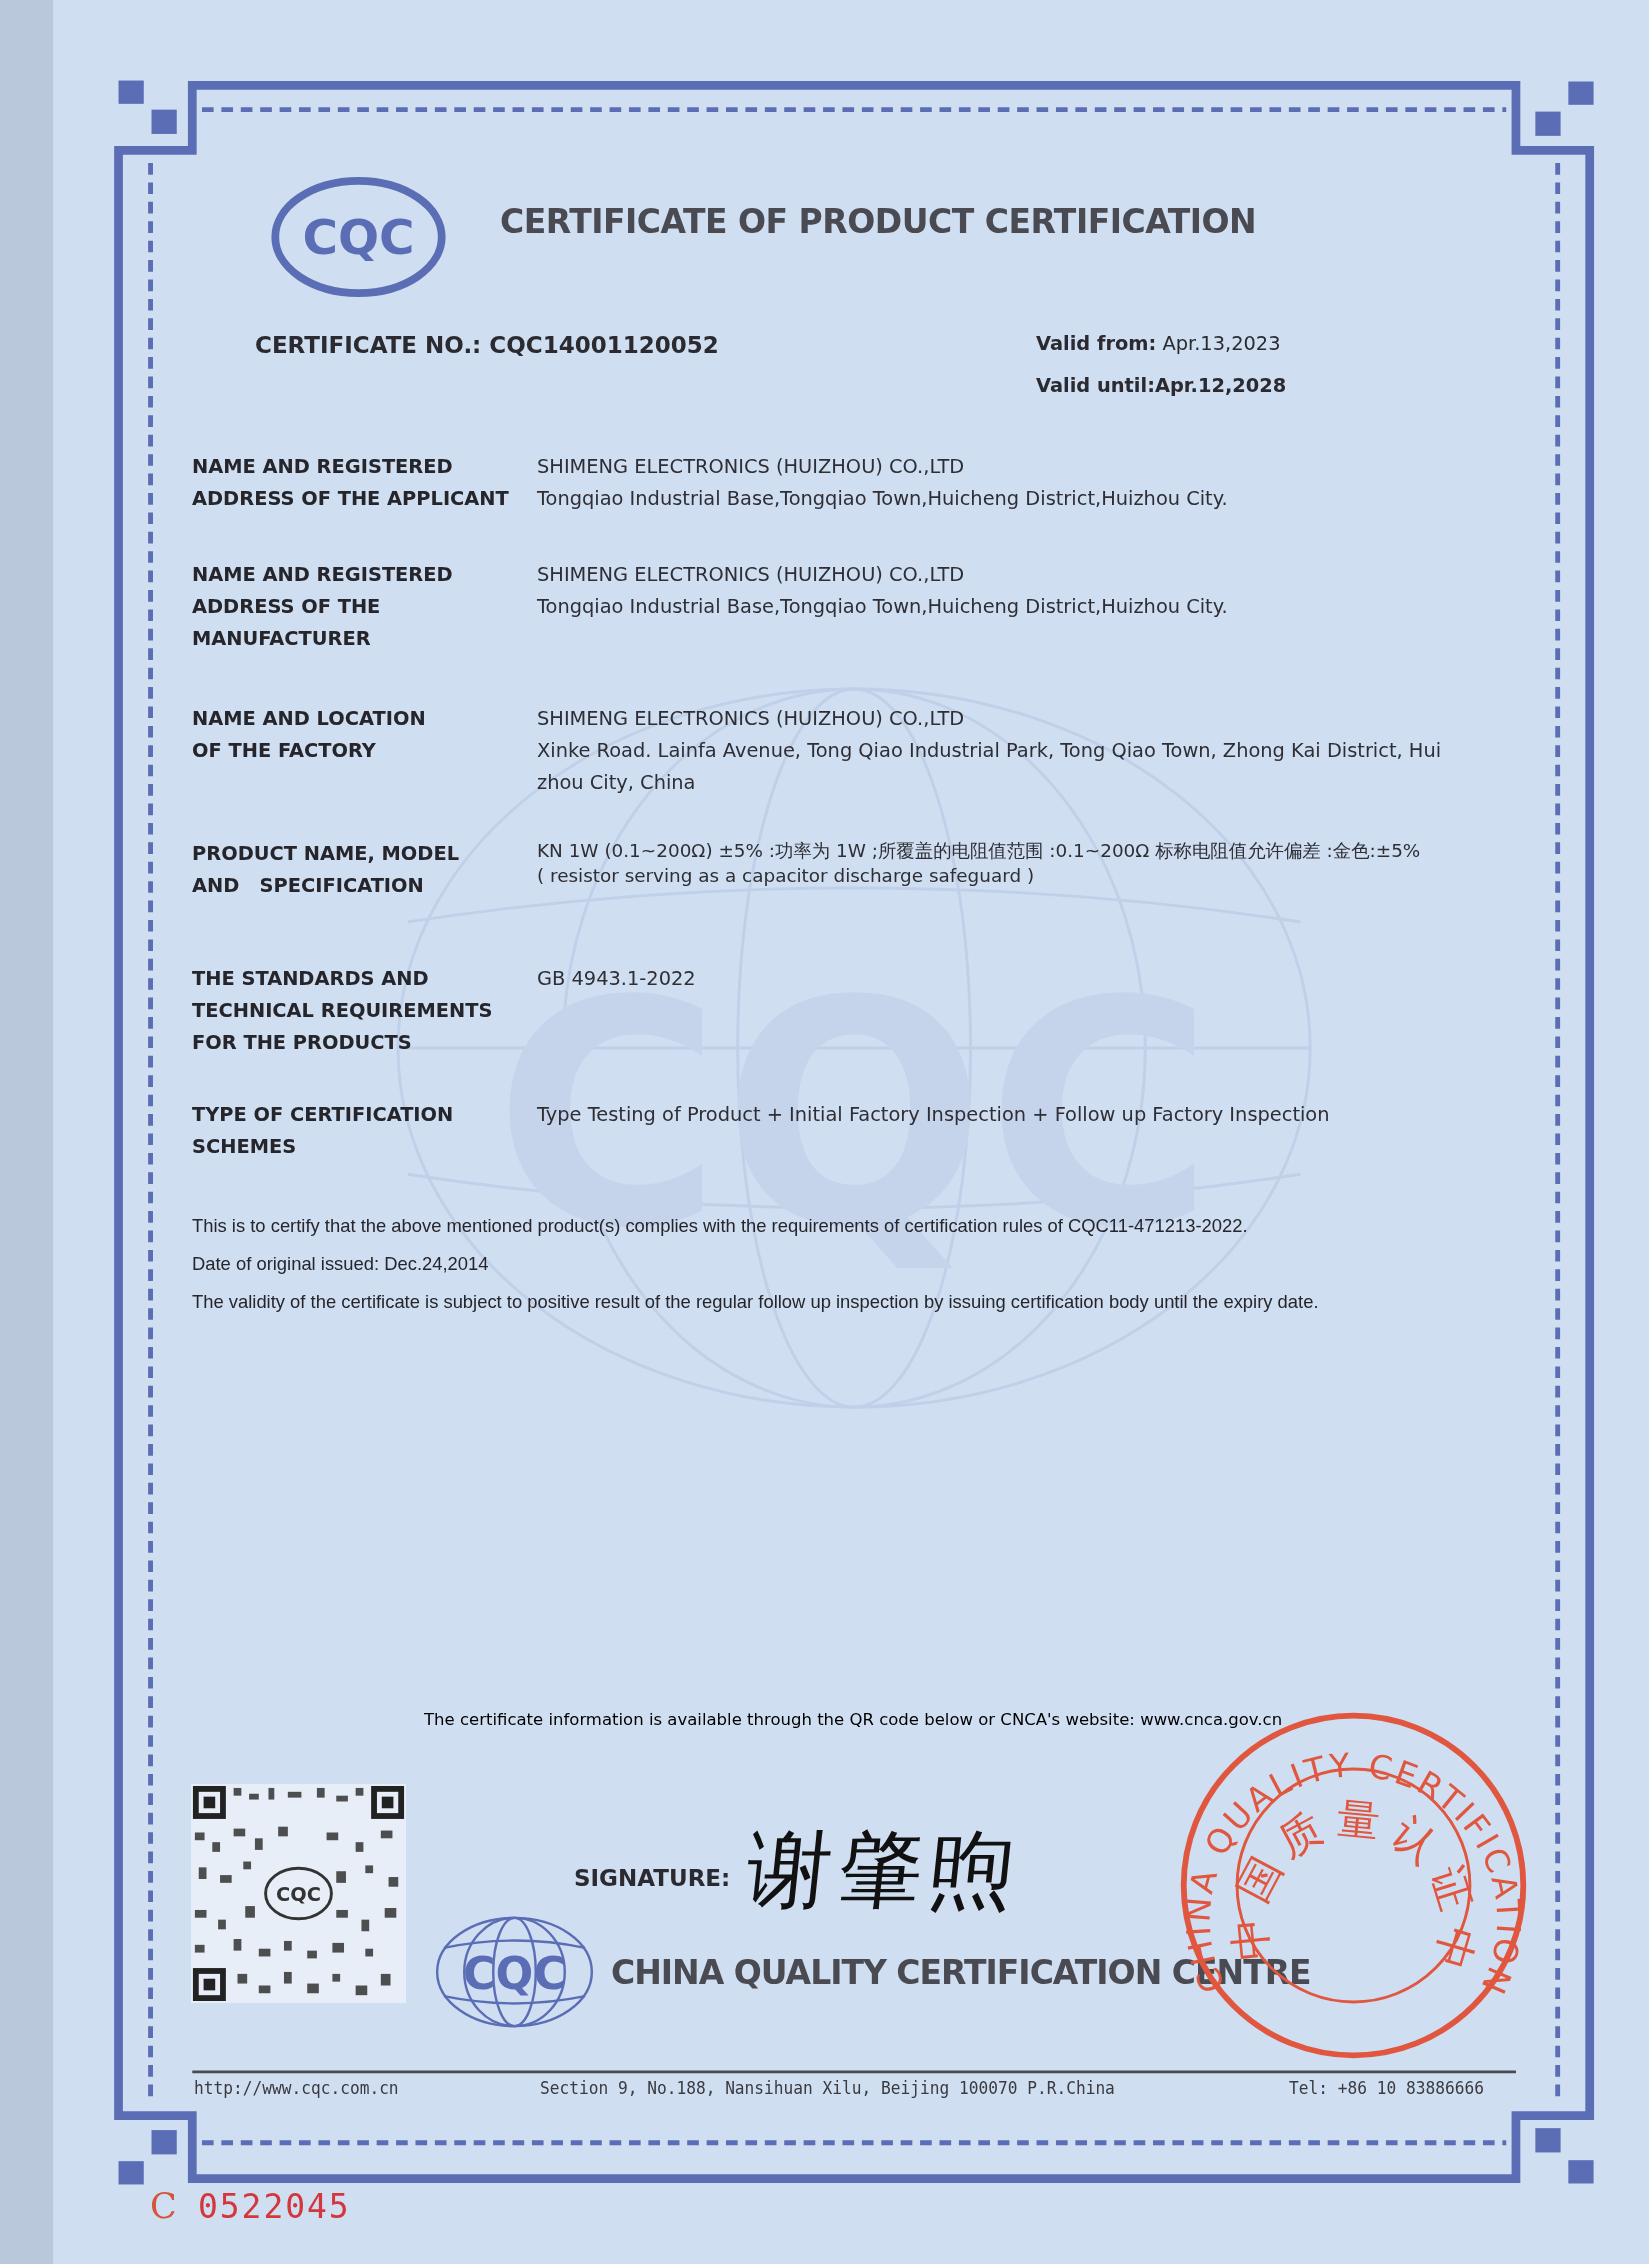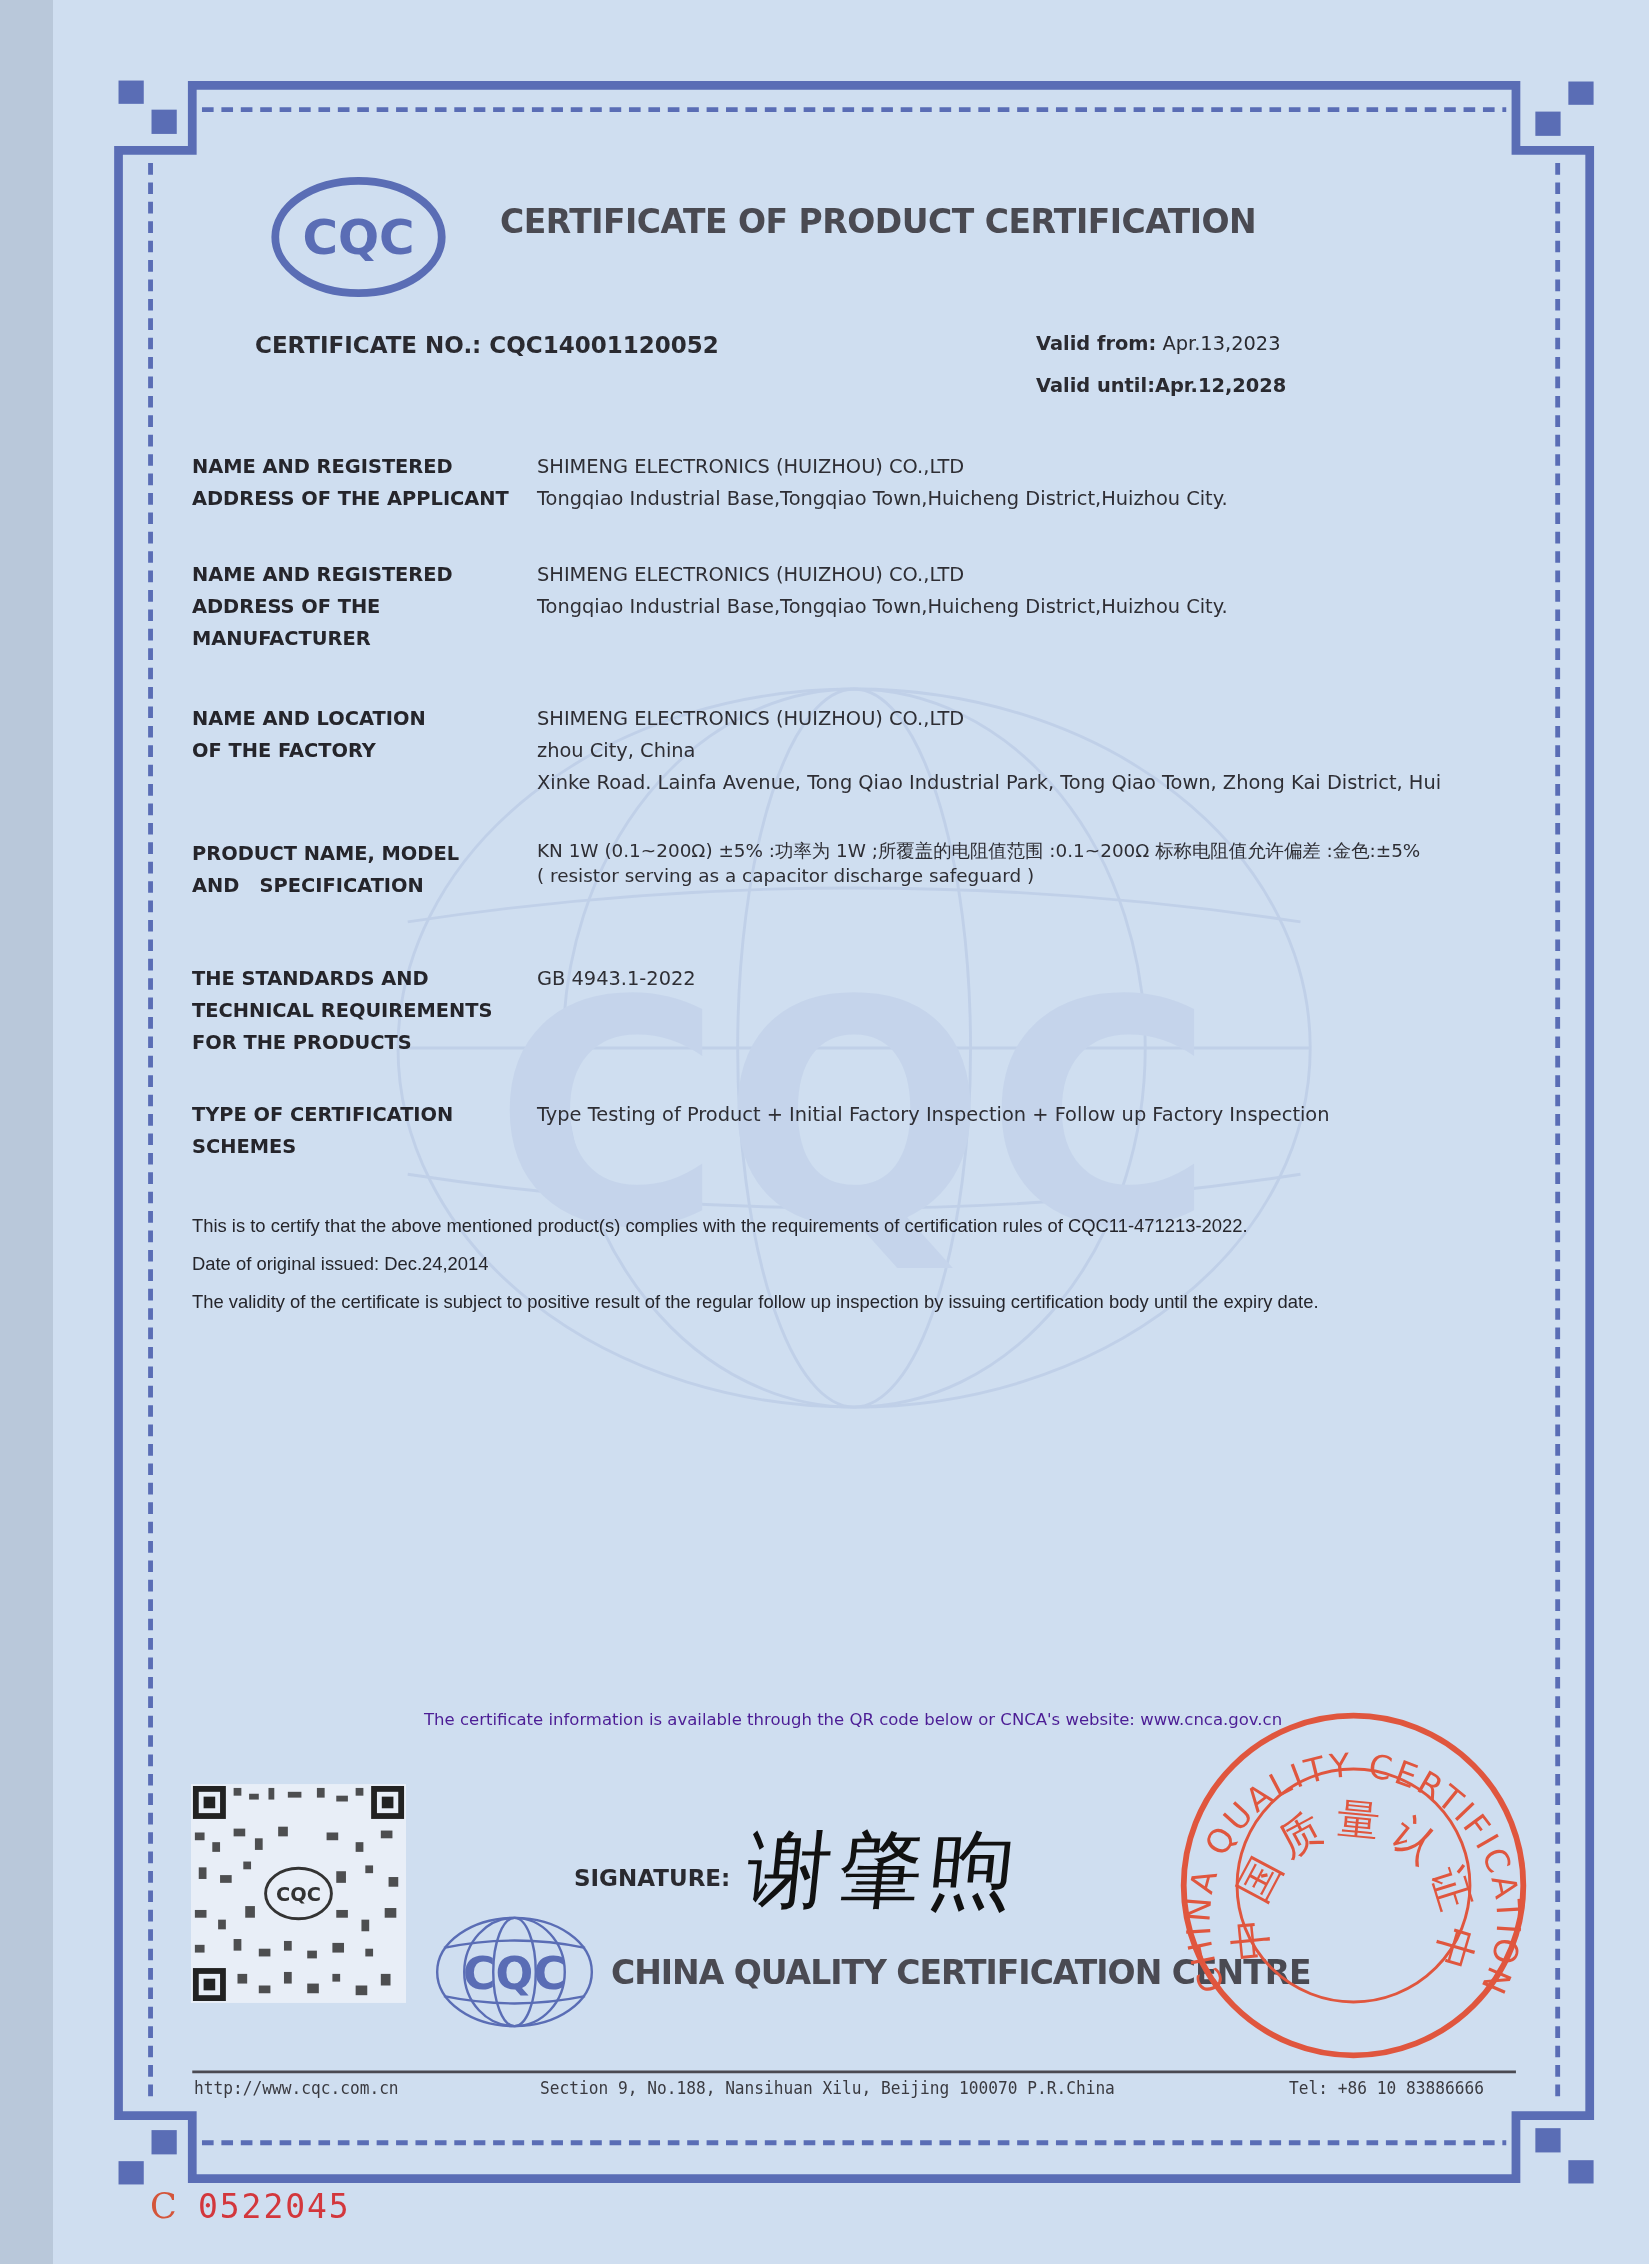--- a/index.html
+++ b/index.html
@@ -9,21 +9,21 @@
   .leftshade{position:absolute;left:0;top:0;width:53px;height:2265px;background:#b9c8da;}
   .abs{position:absolute;}
   .frame-svg{position:absolute;left:0;top:0;}
   .title{left:500px;top:202px;font-family:"DejaVu Sans",sans-serif;font-weight:bold;font-size:33px;color:#4a4a52;letter-spacing:-0.5px;white-space:nowrap;}
   .certno{left:255px;top:332px;font-size:23px;font-weight:bold;color:#2a2a30;white-space:nowrap;}
   .valid{left:1036px;font-size:19.4px;color:#2a2a30;white-space:nowrap;}
   .valid b{font-weight:bold;}
   .label{left:192px;font-size:19.4px;font-weight:bold;color:#25252b;line-height:32px;width:330px;}
   .value{left:537px;font-size:19.4px;color:#2e2e34;line-height:32px;width:932px;}
   .stmt{left:192px;font-family:"Liberation Sans",sans-serif;font-size:18.4px;color:#25252b;white-space:nowrap;}
-  .qrnote{left:424px;top:1710px;font-size:16.5px;color:#4c1d95;white-space:nowrap;}
+  .qrnote{left:424px;top:1710px;font-size:16.5px;color:#000000;white-space:nowrap;}
   .sig-label{left:574px;top:1865px;font-size:23px;font-weight:bold;color:#2a2a30;}
   .sig{left:747px;top:1813px;font-family:"DejaVu Serif",serif;font-size:85px;color:#111;letter-spacing:5.8px;transform:skewX(-6deg);}
   .centre{left:611px;top:1953px;font-size:33px;font-weight:bold;color:#4a4a52;letter-spacing:-1px;white-space:nowrap;}
   .footer{top:2077px;font-family:"DejaVu Sans Mono",monospace;font-size:18.4px;color:#3a3a40;white-space:nowrap;transform:scaleX(0.88);transform-origin:left;}
   .serial{left:150px;top:2186px;color:#d3373c;white-space:nowrap;}
   .serial .c{font-family:"DejaVu Serif",serif;font-size:35px;color:#d4553a;margin-right:21.3px;}
   .serial .n{font-family:"DejaVu Sans Mono",monospace;font-size:33px;letter-spacing:1.9px;}
 </style>
 </head>
 <body>
@@ -96,22 +96,22 @@
   <div>SHIMENG ELECTRONICS (HUIZHOU) CO.,LTD</div>
     <div>Tongqiao Industrial Base,Tongqiao Town,Huicheng District,Huizhou City.</div>
 </div>
 
 <div class="abs label" style="top:703px">
   <div>NAME AND LOCATION</div>
     <div>OF THE FACTORY</div>
 </div>
 <div class="abs value" style="top:703px">
   <div>SHIMENG ELECTRONICS (HUIZHOU) CO.,LTD</div>
+    <div>Xinke Road. Lainfa Avenue, Tong Qiao Industrial Park, Tong Qiao Town, Zhong Kai District, Hui</div>
     <div>zhou City, China</div>
-    <div>Xinke Road. Lainfa Avenue, Tong Qiao Industrial Park, Tong Qiao Town, Zhong Kai District, Hui</div>
 </div>
 
 <div class="abs label" style="top:838px">
   <div>PRODUCT NAME, MODEL</div>
     <div style="white-space:pre">AND   SPECIFICATION</div>
 </div>
 <div class="abs value" style="top:838px;line-height:25px;font-size:18.4px;">
     <div style="white-space:nowrap">KN 1W (0.1~200Ω) ±5% :功率为 1W ;所覆盖的电阻值范围 :0.1~200Ω  标称电阻值允许偏差 :金色:±5%</div>
     <div>( resistor serving as a capacitor discharge safeguard )</div>
 </div>

